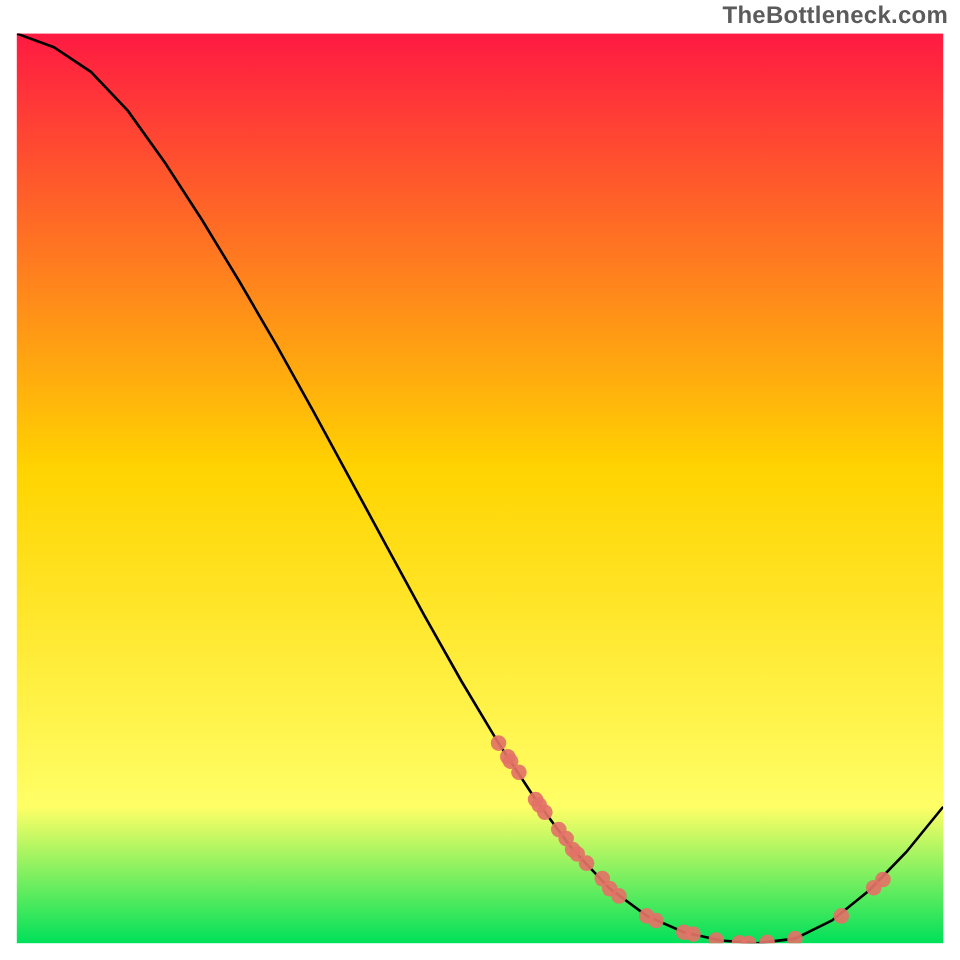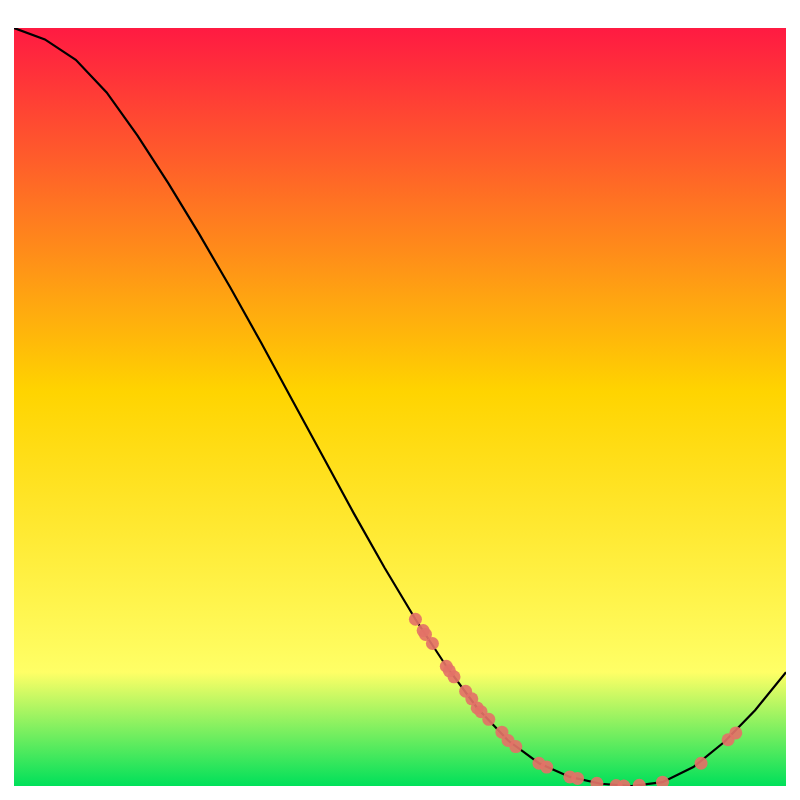--- a/index.html
+++ b/index.html
@@ -32,20 +32,21 @@
     width: 800px;
     height: 800px;
     display: block;
   }
 </style>
 </head>
 <body>
 
 <div class="stage">
 
+  <div class="watermark">TheBottleneck.com</div>
 
   <svg class="plot" viewBox="0 0 800 800">
     <defs>
       <linearGradient id="bg-grad" x1="0" y1="0" x2="0" y2="1">
         <stop id="g0" offset="0%" stop-color="#ff1a42"></stop>
         <stop id="g1" offset="48%" stop-color="#ffd400"></stop>
         <stop id="g2" offset="85%" stop-color="#ffff66"></stop>
         <stop id="g3" offset="100%" stop-color="#00e05a"></stop>
       </linearGradient>
       <clipPath id="plot-clip">

